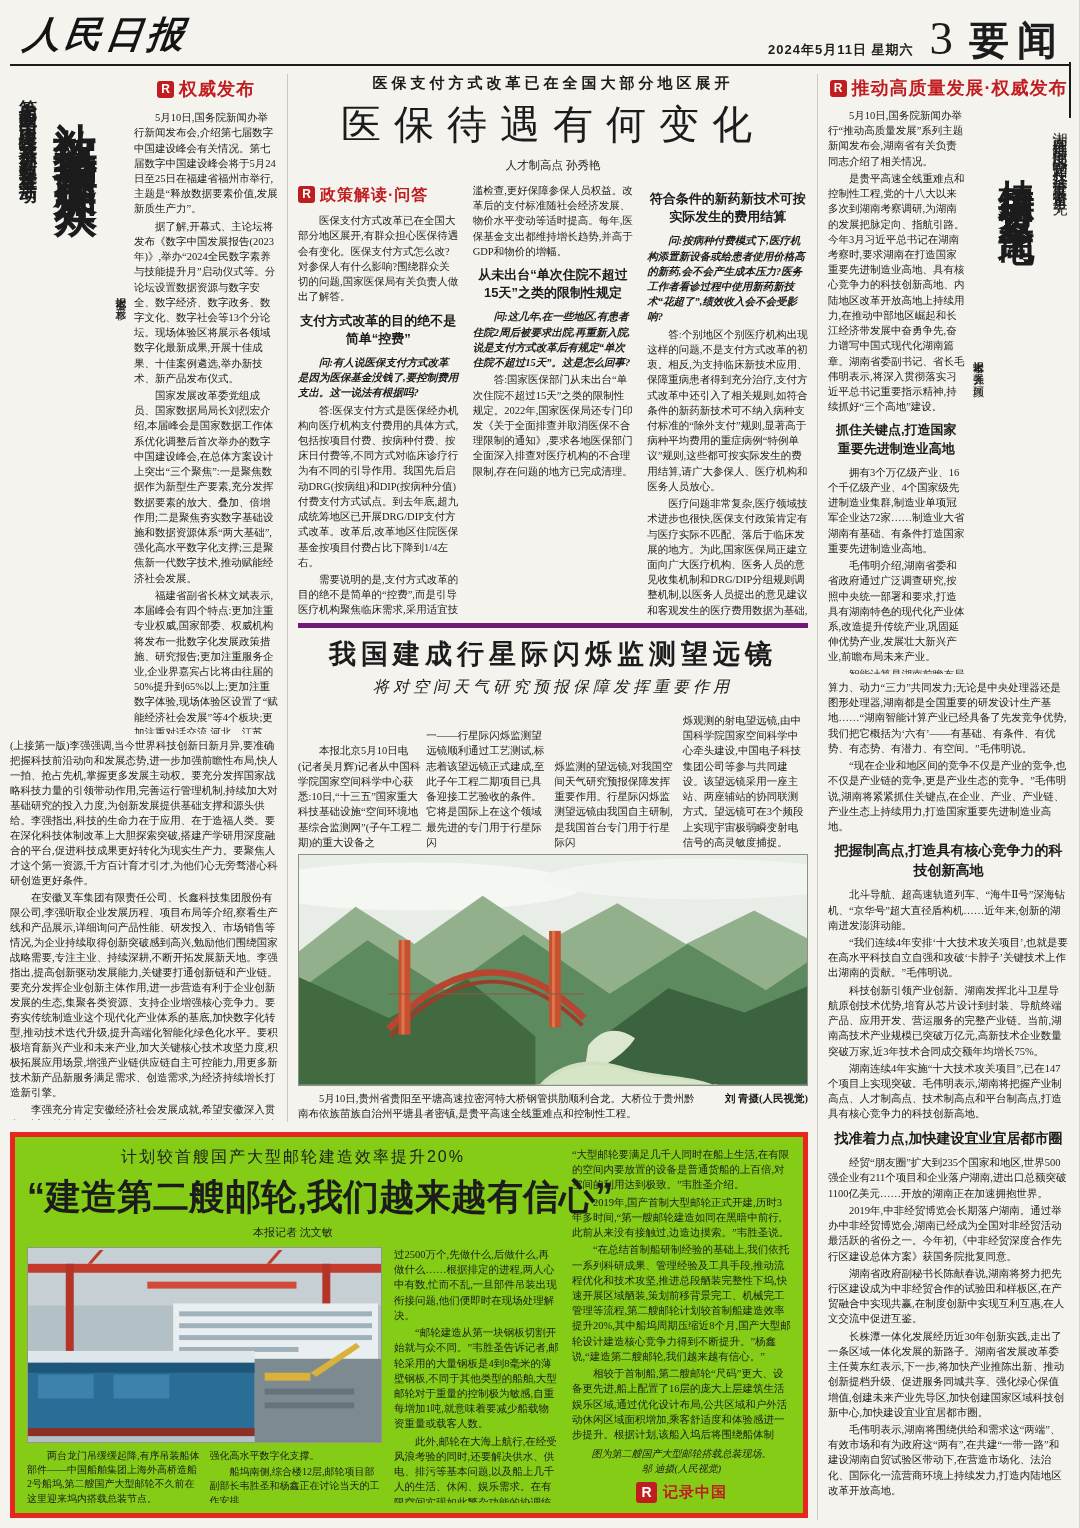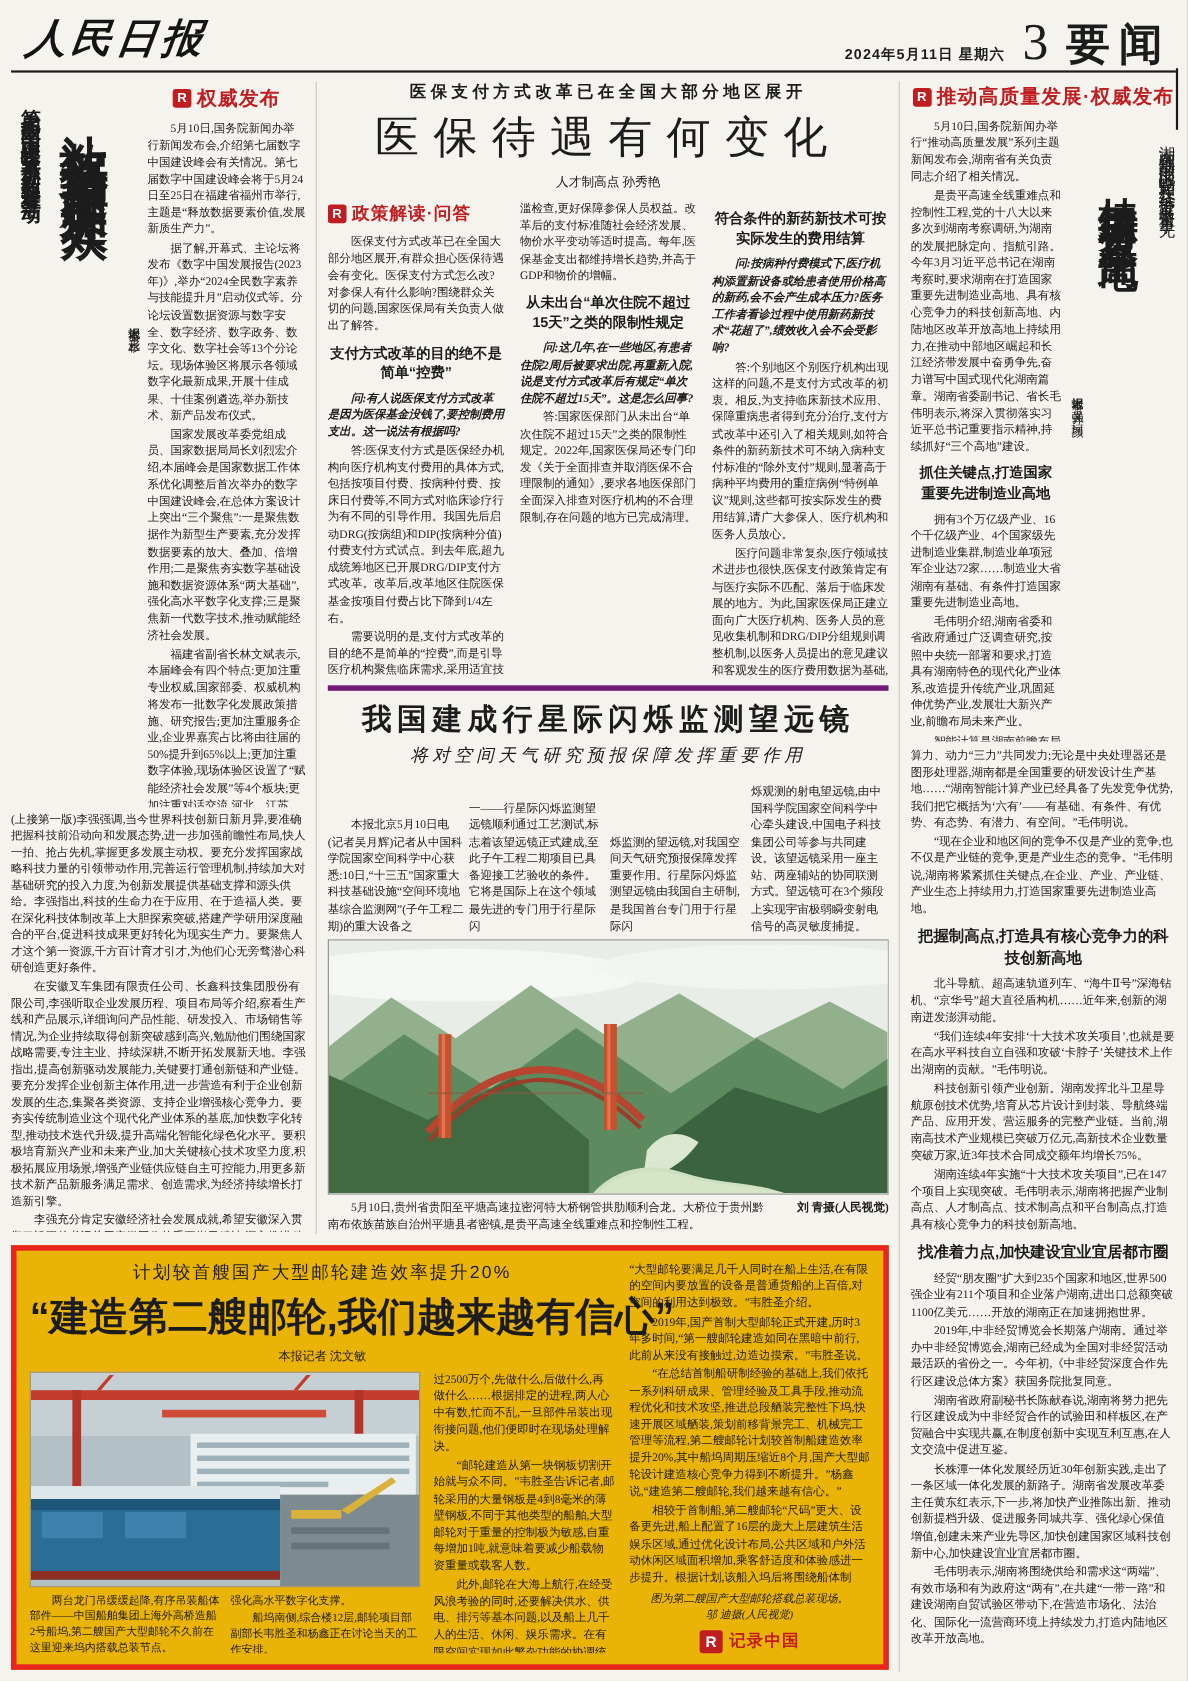--- a/index.html
+++ b/index.html
@@ -57,21 +57,21 @@
   .photo-caption .cred{float:right;font-weight:600;}
   
   .hunan-top{display:flex;gap:6px;height:566px;overflow:hidden;margin-top:2px;}
   .hunan-narrow{width:146px;font-size:10.5px;line-height:1.45;overflow:hidden;}
   .hvb{writing-mode:vertical-rl;text-orientation:upright;font-size:11px;width:16px;padding-top:245px;}
   .hvh{writing-mode:vertical-rl;text-orientation:upright;font-weight:900;font-size:36px;letter-spacing:5px;width:52px;padding-top:42px;}
   .hvk{writing-mode:vertical-rl;text-orientation:upright;font-size:15px;letter-spacing:3px;width:24px;padding-top:12px;}
   .hunan-wide{font-size:10.5px;line-height:1.45;margin-top:6px;height:830px;overflow:hidden;}
   .hunan-wide .sub{font-size:14px;}
   
-  .cruise-box{border:5px solid #e8251f;margin-top:10px;height:386px;display:flex;gap:13px;padding:10px 12px;overflow:hidden;background:#eab308;}
+  .cruise-box{border:5px solid #e8251f;margin-top:10px;height:386px;display:flex;gap:13px;padding:10px 12px;overflow:hidden;background:#84cc16;}
   .cruise-main{flex:2.55;display:flex;flex-direction:column;min-width:0;}
   .cruise-kicker{text-align:center;font-family:"Liberation Sans",sans-serif;font-size:16px;letter-spacing:2px;}
   .cruise-headline{text-align:center;font-family:"Liberation Sans",sans-serif;font-weight:900;font-size:36px;margin:5px 0 3px;white-space:nowrap;}
   .cruise-byline{text-align:center;font-size:11px;margin-bottom:7px;}
   .cruise-row{display:flex;gap:12px;flex:1;min-height:0;}
   .ship-left{width:355px;display:flex;flex-direction:column;gap:6px;}
   .ship-photo{height:196px;border:1px solid #98948c;overflow:hidden;position:relative;}
   .ship-minicols{flex:1;display:flex;gap:10px;overflow:hidden;font-size:10px;line-height:1.42;}
   .minicol{flex:1;min-width:0;}
   .cruise-midcol{flex:1;font-size:10.5px;line-height:1.45;overflow:hidden;min-width:0;}

